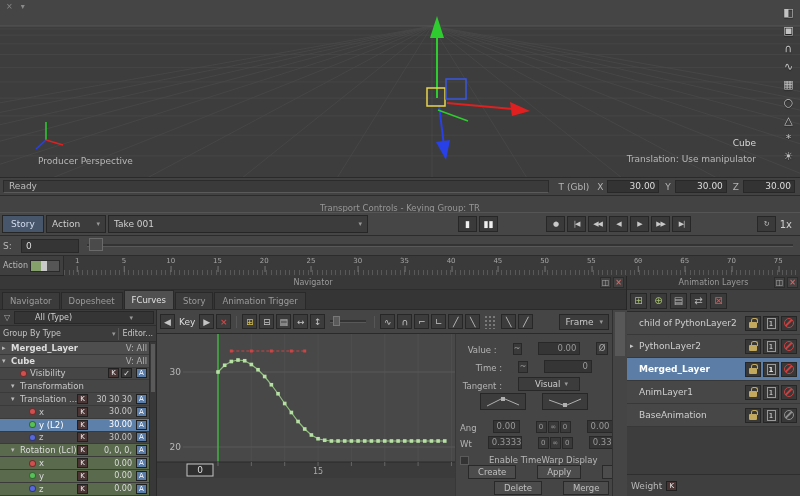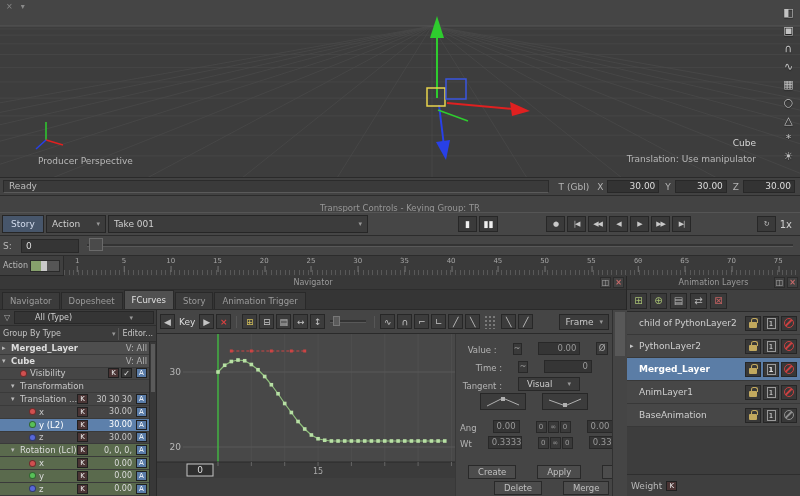--- a/index.html
+++ b/index.html
@@ -111,21 +111,21 @@
   #graph{position:absolute;left:157px;top:24px;width:298px;height:162px;background:#3f3f3f}
 
   
   #props{position:absolute;left:455px;top:24px;width:157px;height:162px;background:#454545;border-left:1px solid #383838;font-size:8.5px}
   .prow{position:absolute;left:4px;right:4px;height:15px;display:flex;align-items:flex-end;gap:16px}
   .plabel{width:42px;text-align:right;color:#b5b5b5}
   .tildebtn{width:10px;height:12px;background:#3a3a3a;border:1px solid #282828;color:#999;text-align:center;line-height:10px;font-size:8px}
   .pfield{height:13px;background:#353535;border:1px solid #282828;color:#989898;text-align:right;padding:0 3px;line-height:11px}
   .f48{width:48px}.f36{width:34px}
   .obtn{width:13px;height:13px;background:#3a3a3a;border:1px solid #282828;color:#a8a8a8;text-align:center;line-height:11px;margin-left:auto}
-  .pdrop{width:62px;height:14px;background:#3c3c3c;border:1px solid #282828;display:flex;align-items:center;padding:0 8px;color:#cfcfcf}
+  .pdrop{width:62px;height:14px;background:#3c3c3c;border:1px solid #282828;display:flex;align-items:center;padding:0 16px;color:#cfcfcf}
   .hbtn{width:46px;height:17px;background:#3c3c3c;border:1px solid #272727;display:flex;align-items:center;justify-content:center}
   .slabel{width:20px;text-align:right;color:#b5b5b5}
   .lkbtn{width:11px;height:12px;background:#3a3a3a;border:1px solid #282828;color:#9a9a9a;font-size:7px;text-align:center;line-height:11px}
   .pcb{width:9px;height:9px;background:#333;border:1px solid #5a5a5a;margin-right:4px}
   .pbtn{height:14px;background:#4c4c4c;border:1px solid #292929;color:#c0c0c0;padding:0 9px;display:flex;align-items:center;margin-right:5px}
 
   #splitter{position:absolute;left:612px;top:0;width:15px;height:186px;background:#454545;border-left:1px solid #303030}
   #splitter-thumb{position:absolute;left:2px;right:2px;top:2px;height:44px;background:#585858}
 
   
@@ -599,20 +599,24 @@
         <div class="prow" style="top:100px">
           <span class="slabel">Wt</span>
           <span class="pfield f36">0.3333</span>
           <span id="wt-locks" style="display:flex;gap:1px">
               <span class="lkbtn">0</span>
               <span class="lkbtn">∞</span>
               <span class="lkbtn">0</span>
             </span>
           <span class="pfield f36">0.3333</span>
         </div>
+        <div class="prow" style="top:116px">
+          <span class="pcb"></span>
+          <span style="color:#b8b8b8">Enable TimeWarp Display</span>
+        </div>
         <div class="prow" style="top:130px;left:12px" id="props-btns1">
             <div class="pbtn">Create</div>
             <div class="pbtn">Apply</div>
             <div class="pbtn">Detach</div>
           </div>
         <div class="prow" style="top:146px;left:38px" id="props-btns2">
             <div class="pbtn">Delete</div>
             <div class="pbtn">Merge</div>
           </div>
       </div>

